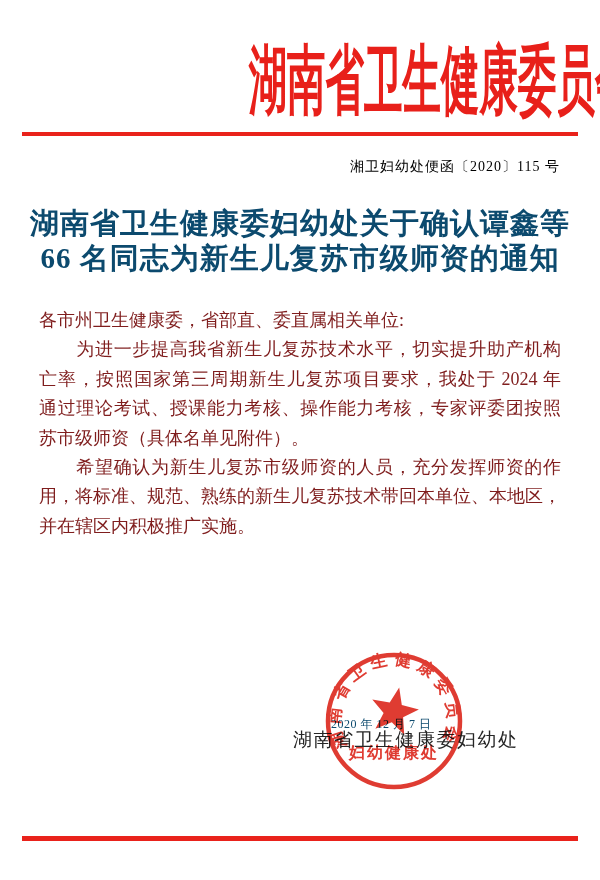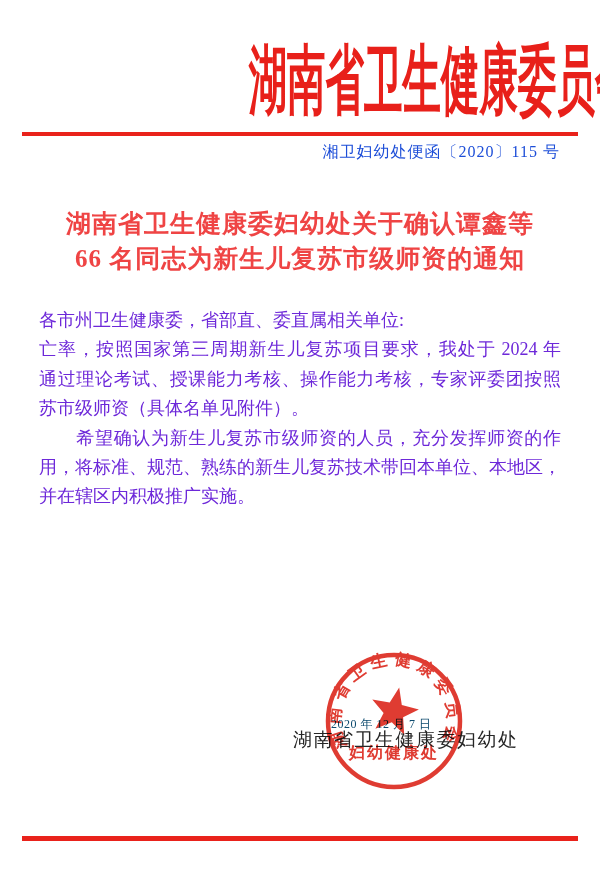--- a/index.html
+++ b/index.html
@@ -32,39 +32,39 @@
     transform: scale(0.52, 1.02);
     transform-origin: 50% 50%;
     letter-spacing: 0px;
   }
 
   .rule { position: absolute; left: 22px; width: 556px; background: #e9221b; }
   .rule-top { top: 132px; height: 4px; }
   .rule-bottom { top: 836px; height: 5px; }
 
   .doc-number {
-    position: absolute; top: 142px; right: 40px;
-    font-size: 16px; color: #1d4ed8;
+    position: absolute; top: 158px; right: 40px;
+    font-size: 14px; color: #000000;
     letter-spacing: 1px;
     white-space: nowrap;
   }
 
   .title {
     position: absolute; top: 206px; left: 0;
     width: 100%;
     text-align: center;
-    font-size: 25px; line-height: 35px;
-    font-weight: bold; color: #ef4444;
+    font-size: 29px; line-height: 35px;
+    font-weight: bold; color: #0c4a6e;
     letter-spacing: 1px;
   }
 
   .body-lines {
     position: absolute; top: 306px; left: 39px;
     width: 522px;
-    color: #6d28d9;
+    color: #7f1d1d;
   }
   .bline {
     font-size: 18px;
     line-height: 29.4px;
     height: 29.4px;
     white-space: pre;
     overflow: visible;
   }
   .bline.fill {
     white-space: normal;
@@ -107,20 +107,21 @@
 
   <div class="doc-number">湘卫妇幼处便函〔2020〕115 号</div>
 
   <div class="title">
     <div>湖南省卫生健康委妇幼处关于确认谭鑫等</div>
     <div>66 名同志为新生儿复苏市级师资的通知</div>
   </div>
 
   <div class="body-lines">
       <div class="bline">各市州卫生健康委，省部直、委直属相关单位:</div>
+      <div class="bline fill">　　为进一步提高我省新生儿复苏技术水平，切实提升助产机构</div>
       <div class="bline fill">亡率，按照国家第三周期新生儿复苏项目要求，我处于 2024 年</div>
       <div class="bline fill">通过理论考试、授课能力考核、操作能力考核，专家评委团按照</div>
       <div class="bline">苏市级师资（具体名单见附件）。</div>
       <div class="bline fill">　　希望确认为新生儿复苏市级师资的人员，充分发挥师资的作</div>
       <div class="bline fill">用，将标准、规范、熟练的新生儿复苏技术带回本单位、本地区，</div>
       <div class="bline">并在辖区内积极推广实施。</div>
     </div>
 
   <div class="signature">湖南省卫生健康委妇幼处</div>
 

